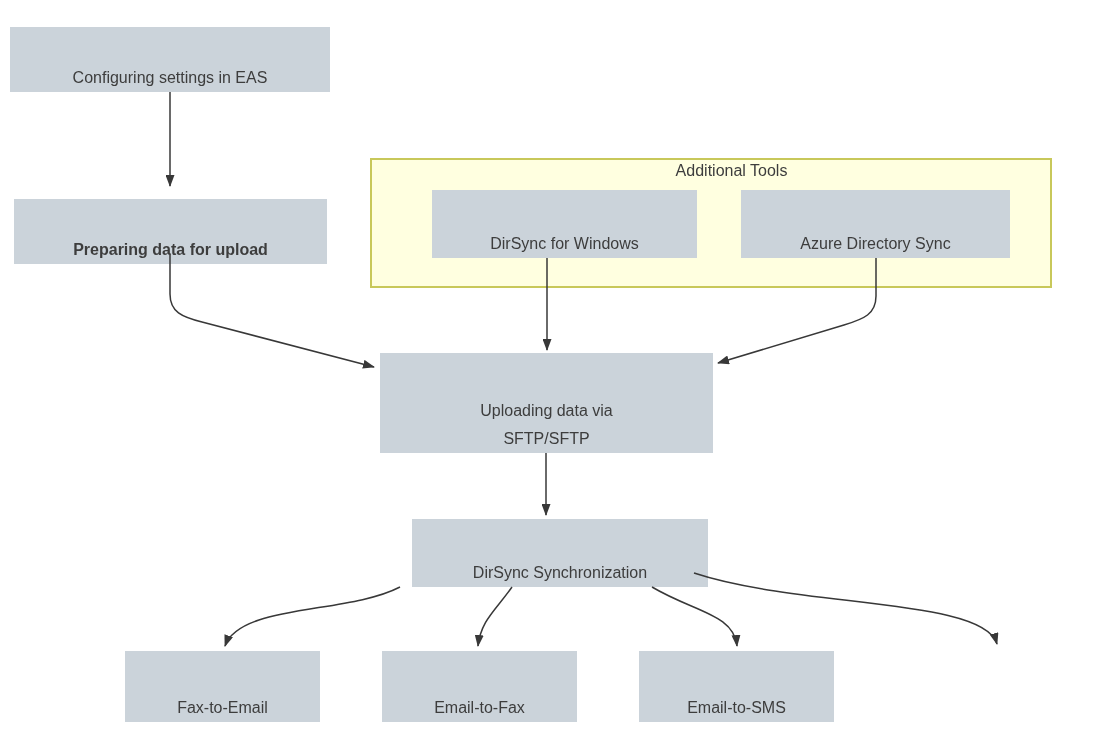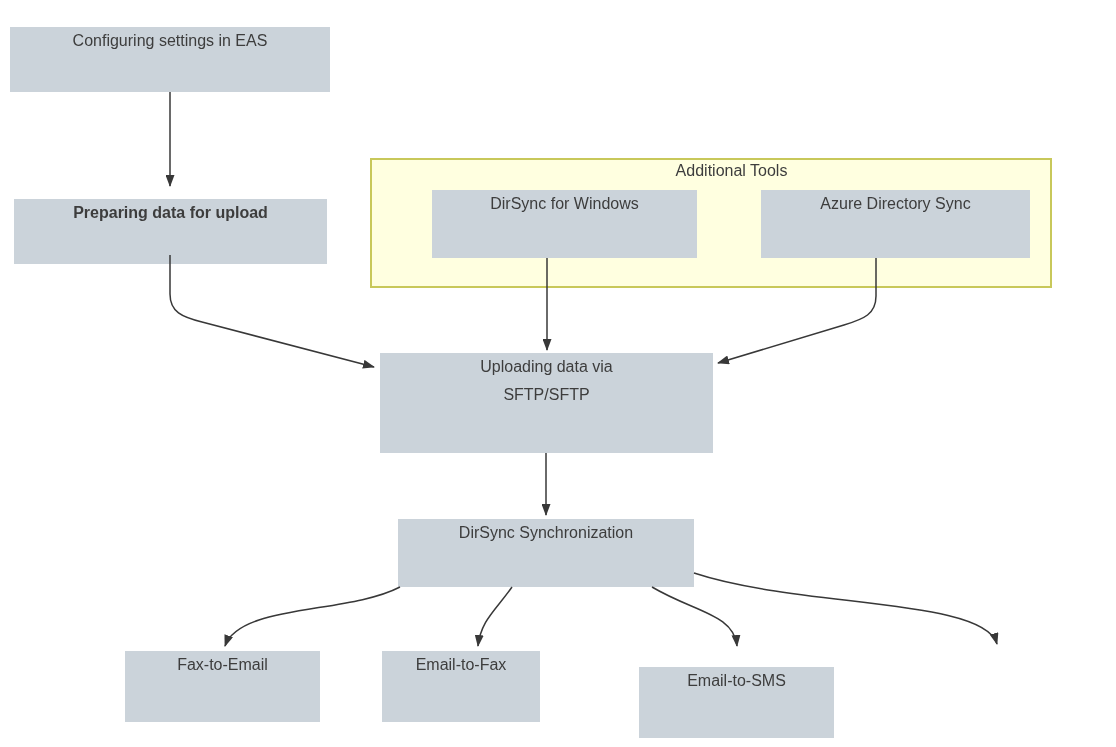--- a/index.html
+++ b/index.html
@@ -52,34 +52,34 @@
     padding-left: 41px;
   }
   .node {
     position: absolute;
     background: var(--node-fill);
     color: var(--text);
     font-size: 16px;
     display: flex;
     flex-direction: column;
     align-items: center;
-    justify-content: flex-start;
+    justify-content: flex-end;
     text-align: center;
     line-height: 28px;
     z-index: 2;
   }
   .node-config    { left: 10px;  top: 27px;  width: 320px; height: 65px; }
   .node-prepare   { left: 14px;  top: 199px; width: 313px; height: 65px; font-weight: bold; }
   .node-dirsyncwin{ left: 415px; top: 190px; width: 265px; height: 68px; margin-left: 17px; }
-  .node-azure     { left: 741px; top: 190px; width: 269px; height: 68px; margin-left: 20px; }
+  .node-azure     { left: 741px; top: 190px; width: 269px; height: 68px; }
   .node-upload    { left: 380px; top: 353px; width: 333px; height: 100px; }
-  .node-sync      { left: 398px; top: 519px; width: 296px; height: 68px; }
+  .node-sync      { left: 412px; top: 519px; width: 296px; height: 68px; }
   .node-fax2email { left: 125px; top: 651px; width: 195px; height: 71px; }
-  .node-email2fax { left: 382px; top: 651px; width: 158px; height: 71px; }
-  .node-email2sms { left: 639px; top: 651px; width: 195px; height: 71px; margin-top: 16px; }
+  .node-email2fax { left: 382px; top: 651px; width: 195px; height: 71px; }
+  .node-email2sms { left: 639px; top: 651px; width: 195px; height: 71px; }
   .node-emailsec  { left: 898px; top: 651px; width: 197px; height: 71px; }
 </style>
 </head>
 <body>
 
 <div class="canvas">
 
   <div class="group-frame"></div>
   <div class="group-label">Additional Tools</div>
 

